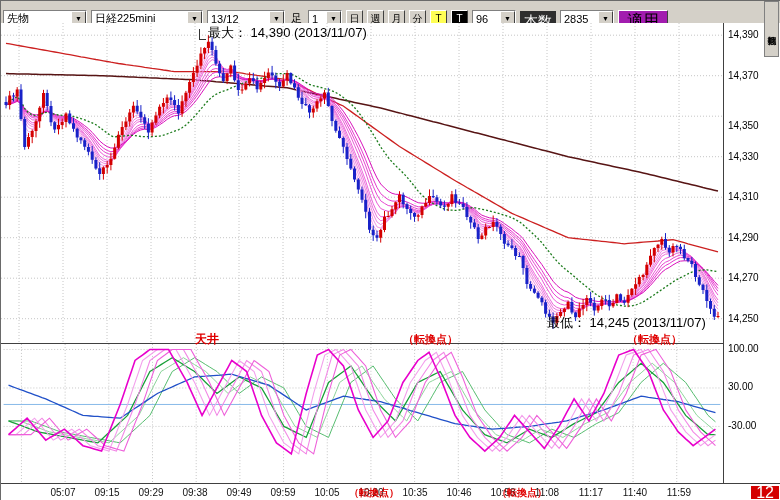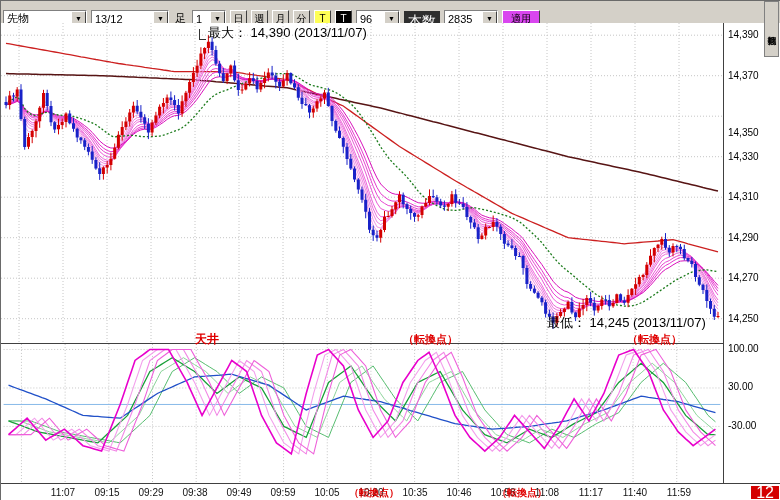--- a/index.html
+++ b/index.html
@@ -19,22 +19,22 @@
     align-items:center; justify-content:center; color:#000; }
   .w-market{width:84px} .w-symbol{width:112px} .w-month{width:78px}
   .w-int{width:34px} .w-param{width:44px} .w-bars{width:54px}
   .tlabel { font-size:11px; padding:0 2px; }
   .pbtn { width:17px; height:17px; background:#d4d0c8; border:1px solid;
     border-color:#fff #404040 #404040 #fff; font-size:10px; line-height:14px;
     text-align:center; font-family:inherit; cursor:default; }
   .pbtn.yellow { background:#ffff55; }
   .pbtn.black { background:#000; color:#fff; }
   .dark-label { background:#2e2e2e; color:#fff; font-size:14px; padding:2px 4px; height:16px; }
-  .apply { height:18px; padding:0 8px; background:#d946ef; border:1px solid;
-    border-color:#fff #404040 #404040 #fff; font-size:10px; font-family:inherit; }
+  .apply { height:18px; padding:0 8px; background:#a21caf; border:1px solid;
+    border-color:#fff #404040 #404040 #fff; font-size:16px; font-family:inherit; }
   .side-tab { position:absolute; right:0; top:0; width:15px; height:56px; z-index:9;
     background:#d4d0c8; border:1px solid #808080; writing-mode:vertical-rl;
     font-size:9px; text-align:center; color:#000; line-height:13px; }
 
   
   .chart-wrap { position:absolute; top:22px; left:0; width:780px; height:478px; background:#fff; }
   #price-svg { position:absolute; top:0; left:0; }
   #ind-svg { position:absolute; top:320px; left:0; border-top:1px solid #404040; }
   .v-sep { position:absolute; left:722px; top:0; height:460px; width:0; border-left:1px solid #404040; }
   .axis-label { position:absolute; left:727px; font-size:10px; color:#000; white-space:nowrap; }
@@ -49,20 +49,24 @@
   .bracket { position:absolute; width:7px; height:11px; border-left:1px solid #333; border-bottom:1px solid #333; }
 </style>
 </head>
 <body>
 
 <div id="app">
 
   <div class="toolbar">
     <div class="combo w-market">
       <span class="cv">先物</span>
+      <span class="arr">▼</span>
+    </div>
+    <div class="combo w-symbol">
+      <span class="cv">日経225mini</span>
       <span class="arr">▼</span>
     </div>
     <div class="combo w-month">
       <span class="cv">13/12</span>
       <span class="arr">▼</span>
     </div>
     <span class="tlabel">足</span>
     <div class="combo w-int">
       <span class="cv">1</span>
       <span class="arr">▼</span>
@@ -158,21 +162,21 @@
         <polyline points="5.0,41.5 8.7,42.9 12.5,44.3 16.2,45.7 20.0,47.0 23.7,48.4 27.5,49.8 31.2,51.2 35.0,52.6 38.7,54.0 42.5,55.3 46.2,57.0 50.0,58.7 53.7,60.3 57.5,62.0 61.2,63.6 65.0,65.3 68.7,67.0 72.5,68.6 76.2,70.3 79.9,71.9 83.7,72.2 87.4,72.5 91.2,72.8 94.9,73.0 98.7,73.3 102.4,73.6 106.2,73.9 109.9,74.2 113.7,74.4 117.4,74.7 121.2,72.2 124.9,69.7 128.7,67.2 132.4,64.7 136.2,62.3 139.9,59.8 143.7,57.3 147.4,54.8 151.1,52.3 154.9,49.8 158.6,48.1 162.4,46.5 166.1,44.8 169.9,43.2 173.6,41.5 177.4,39.8 181.1,38.2 184.9,36.5 188.6,34.9 192.4,33.2 196.1,32.9 199.9,32.6 203.6,32.4 207.4,32.1 211.1,31.8 214.9,31.5 218.6,31.3 222.3,31.0 226.1,30.7 229.8,30.4 233.6,31.5 237.3,32.6 241.1,33.8 244.8,34.9 248.6,36.0 252.3,37.1 256.1,38.2 259.8,39.3 263.6,40.4 267.3,41.5 271.1,44.0 274.8,46.5 278.6,49.0 282.3,51.5 286.1,54.0 289.8,56.4 293.5,58.9 297.3,61.4 301.0,63.9 304.8,66.4 308.5,65.0 312.3,63.6 316.0,62.3 319.8,60.9 323.5,59.5 327.3,58.1 331.0,56.7 334.8,55.3 338.5,54.0 342.3,52.6 346.0,53.1 349.8,53.7 353.5,54.2 357.3,54.8 361.0,55.3 364.7,55.9 368.5,56.4 372.2,57.0 376.0,57.5 379.7,58.1 383.5,59.2 387.2,60.3 391.0,61.4 394.7,62.5 398.5,63.6 402.2,64.7 406.0,65.8 409.7,67.0 413.5,68.1 417.2,69.2 421.0,70.3 424.7,71.4 428.5,72.5 432.2,73.6 435.9,74.7 439.7,75.8 443.4,76.9 447.2,78.0 450.9,79.1 454.7,80.2 458.4,80.8 462.2,81.3 465.9,81.9 469.7,82.5 473.4,83.0 477.2,83.6 480.9,84.1 484.7,84.7 488.4,85.2 492.2,85.8 495.9,85.5 499.7,85.2 503.4,84.9 507.1,84.7 510.9,84.4 514.6,84.1 518.4,83.8 522.1,83.6 525.9,83.3 529.6,83.0 533.4,82.5 537.1,81.9 540.9,81.3 544.6,80.8 548.4,80.2 552.1,79.7 555.9,79.1 559.6,78.6 563.4,78.0 567.1,77.5 570.9,76.4 574.6,75.3 578.3,74.2 582.1,73.0 585.8,71.9 589.6,70.8 593.3,69.7 597.1,68.6 600.8,67.5 604.6,66.4 608.3,65.0 612.1,63.6 615.8,62.3 619.6,60.9 623.3,59.5 627.1,58.1 630.8,56.7 634.6,55.3 638.3,54.0 642.1,52.6 645.8,53.1 649.5,53.7 653.3,54.2 657.0,54.8 660.8,55.3 664.5,55.9 668.3,56.4 672.0,57.0 675.8,57.5 679.5,58.1 683.3,59.2 687.0,60.3 690.8,61.4 694.5,62.5 698.3,63.6 702.0,64.7 705.8,65.8 709.5,67.0 713.3,68.1 717.0,69.2 " fill="none" stroke="#2050c8" stroke-width="1.3"></polyline>
         <polyline points="5.0,91.3 8.7,91.3 12.5,91.3 16.2,88.0 20.0,84.7 23.7,81.3 27.5,78.0 31.2,74.7 35.0,79.1 38.7,83.6 42.5,88.0 46.2,92.4 50.0,96.8 53.7,94.6 57.5,92.4 61.2,90.2 65.0,88.0 68.7,85.8 72.5,89.1 76.2,92.4 79.9,95.7 83.7,99.1 87.4,102.4 91.2,103.5 94.9,104.6 98.7,105.7 102.4,106.8 106.2,107.9 109.9,98.5 113.7,89.1 117.4,79.7 121.2,70.3 124.9,60.9 128.7,49.8 132.4,38.7 136.2,27.7 139.9,16.6 143.7,13.8 147.4,11.1 151.1,8.3 154.9,5.5 158.6,5.5 162.4,5.5 166.1,5.5 169.9,5.5 173.6,5.5 177.4,12.2 181.1,18.8 184.9,25.5 188.6,32.1 192.4,38.7 196.1,47.0 199.9,55.3 203.6,63.6 207.4,71.9 211.1,65.0 214.9,58.1 218.6,51.2 222.3,44.3 226.1,37.4 229.8,30.4 233.6,23.5 237.3,16.6 241.1,19.4 244.8,22.1 248.6,24.9 252.3,27.7 256.1,38.7 259.8,49.8 263.6,60.9 267.3,71.9 271.1,78.9 274.8,85.8 278.6,92.7 282.3,99.6 286.1,102.4 289.8,105.1 293.5,107.9 297.3,110.7 301.0,95.5 304.8,80.2 308.5,65.0 312.3,49.8 316.0,36.9 319.8,24.0 323.5,11.1 327.3,9.2 331.0,7.4 334.8,5.5 338.5,9.7 342.3,13.8 346.0,18.0 349.8,22.1 353.5,33.2 357.3,44.3 361.0,55.3 364.7,66.4 368.5,73.3 372.2,80.2 376.0,87.2 379.7,94.1 383.5,89.9 387.2,85.8 391.0,81.6 394.7,77.5 398.5,67.8 402.2,58.1 406.0,48.4 409.7,38.7 413.5,33.2 417.2,27.7 421.0,22.1 424.7,16.6 428.5,13.8 432.2,11.1 435.9,8.3 439.7,16.6 443.4,24.9 447.2,33.2 450.9,42.9 454.7,52.6 458.4,62.3 462.2,71.9 465.9,77.5 469.7,83.0 473.4,88.5 477.2,94.1 480.9,97.5 484.7,101.0 488.4,104.4 492.2,107.9 495.9,104.4 499.7,101.0 503.4,97.5 507.1,94.1 510.9,88.5 514.6,83.0 518.4,77.5 522.1,71.9 525.9,76.1 529.6,80.2 533.4,84.4 537.1,88.5 540.9,92.7 544.6,96.8 548.4,101.0 552.1,105.1 555.9,99.6 559.6,94.1 563.4,88.5 567.1,83.0 570.9,76.1 574.6,69.2 578.3,62.3 582.1,55.3 585.8,60.9 589.6,66.4 593.3,71.9 597.1,77.5 600.8,70.6 604.6,63.6 608.3,56.7 612.1,49.8 615.8,40.1 619.6,30.4 623.3,20.8 627.1,11.1 630.8,9.7 634.6,8.3 638.3,6.9 642.1,5.5 645.8,11.1 649.5,16.6 653.3,22.1 657.0,27.7 660.8,37.4 664.5,47.0 668.3,56.7 672.0,66.4 675.8,71.9 679.5,77.5 683.3,83.0 687.0,88.5 690.8,92.0 694.5,95.5 698.3,98.9 702.0,102.4 705.8,99.6 709.5,96.8 713.3,94.1 717.0,91.3 " fill="none" stroke="#f3a0ec" stroke-width="1.1"></polyline>
         <polyline points="5.0,91.3 8.7,91.3 12.5,91.3 16.2,91.3 20.0,91.3 23.7,88.0 27.5,84.7 31.2,81.3 35.0,78.0 38.7,74.7 42.5,79.1 46.2,83.6 50.0,88.0 53.7,92.4 57.5,96.8 61.2,94.6 65.0,92.4 68.7,90.2 72.5,88.0 76.2,85.8 79.9,89.1 83.7,92.4 87.4,95.7 91.2,99.1 94.9,102.4 98.7,103.5 102.4,104.6 106.2,105.7 109.9,106.8 113.7,107.9 117.4,98.5 121.2,89.1 124.9,79.7 128.7,70.3 132.4,60.9 136.2,49.8 139.9,38.7 143.7,27.7 147.4,16.6 151.1,13.8 154.9,11.1 158.6,8.3 162.4,5.5 166.1,5.5 169.9,5.5 173.6,5.5 177.4,5.5 181.1,5.5 184.9,12.2 188.6,18.8 192.4,25.5 196.1,32.1 199.9,38.7 203.6,47.0 207.4,55.3 211.1,63.6 214.9,71.9 218.6,65.0 222.3,58.1 226.1,51.2 229.8,44.3 233.6,37.4 237.3,30.4 241.1,23.5 244.8,16.6 248.6,19.4 252.3,22.1 256.1,24.9 259.8,27.7 263.6,38.7 267.3,49.8 271.1,60.9 274.8,71.9 278.6,78.9 282.3,85.8 286.1,92.7 289.8,99.6 293.5,102.4 297.3,105.1 301.0,107.9 304.8,110.7 308.5,95.5 312.3,80.2 316.0,65.0 319.8,49.8 323.5,36.9 327.3,24.0 331.0,11.1 334.8,9.2 338.5,7.4 342.3,5.5 346.0,9.7 349.8,13.8 353.5,18.0 357.3,22.1 361.0,33.2 364.7,44.3 368.5,55.3 372.2,66.4 376.0,73.3 379.7,80.2 383.5,87.2 387.2,94.1 391.0,89.9 394.7,85.8 398.5,81.6 402.2,77.5 406.0,67.8 409.7,58.1 413.5,48.4 417.2,38.7 421.0,33.2 424.7,27.7 428.5,22.1 432.2,16.6 435.9,13.8 439.7,11.1 443.4,8.3 447.2,16.6 450.9,24.9 454.7,33.2 458.4,42.9 462.2,52.6 465.9,62.3 469.7,71.9 473.4,77.5 477.2,83.0 480.9,88.5 484.7,94.1 488.4,97.5 492.2,101.0 495.9,104.4 499.7,107.9 503.4,104.4 507.1,101.0 510.9,97.5 514.6,94.1 518.4,88.5 522.1,83.0 525.9,77.5 529.6,71.9 533.4,76.1 537.1,80.2 540.9,84.4 544.6,88.5 548.4,92.7 552.1,96.8 555.9,101.0 559.6,105.1 563.4,99.6 567.1,94.1 570.9,88.5 574.6,83.0 578.3,76.1 582.1,69.2 585.8,62.3 589.6,55.3 593.3,60.9 597.1,66.4 600.8,71.9 604.6,77.5 608.3,70.6 612.1,63.6 615.8,56.7 619.6,49.8 623.3,40.1 627.1,30.4 630.8,20.8 634.6,11.1 638.3,9.7 642.1,8.3 645.8,6.9 649.5,5.5 653.3,11.1 657.0,16.6 660.8,22.1 664.5,27.7 668.3,37.4 672.0,47.0 675.8,56.7 679.5,66.4 683.3,71.9 687.0,77.5 690.8,83.0 694.5,88.5 698.3,92.0 702.0,95.5 705.8,98.9 709.5,102.4 713.3,99.6 717.0,96.8 " fill="none" stroke="#f288e6" stroke-width="1.1"></polyline>
         <polyline points="5.0,91.3 8.7,91.3 12.5,91.3 16.2,91.3 20.0,91.3 23.7,91.3 27.5,91.3 31.2,88.0 35.0,84.7 38.7,81.3 42.5,78.0 46.2,74.7 50.0,79.1 53.7,83.6 57.5,88.0 61.2,92.4 65.0,96.8 68.7,94.6 72.5,92.4 76.2,90.2 79.9,88.0 83.7,85.8 87.4,89.1 91.2,92.4 94.9,95.7 98.7,99.1 102.4,102.4 106.2,103.5 109.9,104.6 113.7,105.7 117.4,106.8 121.2,107.9 124.9,98.5 128.7,89.1 132.4,79.7 136.2,70.3 139.9,60.9 143.7,49.8 147.4,38.7 151.1,27.7 154.9,16.6 158.6,13.8 162.4,11.1 166.1,8.3 169.9,5.5 173.6,5.5 177.4,5.5 181.1,5.5 184.9,5.5 188.6,5.5 192.4,12.2 196.1,18.8 199.9,25.5 203.6,32.1 207.4,38.7 211.1,47.0 214.9,55.3 218.6,63.6 222.3,71.9 226.1,65.0 229.8,58.1 233.6,51.2 237.3,44.3 241.1,37.4 244.8,30.4 248.6,23.5 252.3,16.6 256.1,19.4 259.8,22.1 263.6,24.9 267.3,27.7 271.1,38.7 274.8,49.8 278.6,60.9 282.3,71.9 286.1,78.9 289.8,85.8 293.5,92.7 297.3,99.6 301.0,102.4 304.8,105.1 308.5,107.9 312.3,110.7 316.0,95.5 319.8,80.2 323.5,65.0 327.3,49.8 331.0,36.9 334.8,24.0 338.5,11.1 342.3,9.2 346.0,7.4 349.8,5.5 353.5,9.7 357.3,13.8 361.0,18.0 364.7,22.1 368.5,33.2 372.2,44.3 376.0,55.3 379.7,66.4 383.5,73.3 387.2,80.2 391.0,87.2 394.7,94.1 398.5,89.9 402.2,85.8 406.0,81.6 409.7,77.5 413.5,67.8 417.2,58.1 421.0,48.4 424.7,38.7 428.5,33.2 432.2,27.7 435.9,22.1 439.7,16.6 443.4,13.8 447.2,11.1 450.9,8.3 454.7,16.6 458.4,24.9 462.2,33.2 465.9,42.9 469.7,52.6 473.4,62.3 477.2,71.9 480.9,77.5 484.7,83.0 488.4,88.5 492.2,94.1 495.9,97.5 499.7,101.0 503.4,104.4 507.1,107.9 510.9,104.4 514.6,101.0 518.4,97.5 522.1,94.1 525.9,88.5 529.6,83.0 533.4,77.5 537.1,71.9 540.9,76.1 544.6,80.2 548.4,84.4 552.1,88.5 555.9,92.7 559.6,96.8 563.4,101.0 567.1,105.1 570.9,99.6 574.6,94.1 578.3,88.5 582.1,83.0 585.8,76.1 589.6,69.2 593.3,62.3 597.1,55.3 600.8,60.9 604.6,66.4 608.3,71.9 612.1,77.5 615.8,70.6 619.6,63.6 623.3,56.7 627.1,49.8 630.8,40.1 634.6,30.4 638.3,20.8 642.1,11.1 645.8,9.7 649.5,8.3 653.3,6.9 657.0,5.5 660.8,11.1 664.5,16.6 668.3,22.1 672.0,27.7 675.8,37.4 679.5,47.0 683.3,56.7 687.0,66.4 690.8,71.9 694.5,77.5 698.3,83.0 702.0,88.5 705.8,92.0 709.5,95.5 713.3,98.9 717.0,102.4 " fill="none" stroke="#ee60da" stroke-width="1.1"></polyline>
         <polyline points="5.0,91.3 8.7,88.0 12.5,84.7 16.2,81.3 20.0,78.0 23.7,74.7 27.5,79.1 31.2,83.6 35.0,88.0 38.7,92.4 42.5,96.8 46.2,94.6 50.0,92.4 53.7,90.2 57.5,88.0 61.2,85.8 65.0,89.1 68.7,92.4 72.5,95.7 76.2,99.1 79.9,102.4 83.7,103.5 87.4,104.6 91.2,105.7 94.9,106.8 98.7,107.9 102.4,98.5 106.2,89.1 109.9,79.7 113.7,70.3 117.4,60.9 121.2,49.8 124.9,38.7 128.7,27.7 132.4,16.6 136.2,13.8 139.9,11.1 143.7,8.3 147.4,5.5 151.1,5.5 154.9,5.5 158.6,5.5 162.4,5.5 166.1,5.5 169.9,12.2 173.6,18.8 177.4,25.5 181.1,32.1 184.9,38.7 188.6,47.0 192.4,55.3 196.1,63.6 199.9,71.9 203.6,65.0 207.4,58.1 211.1,51.2 214.9,44.3 218.6,37.4 222.3,30.4 226.1,23.5 229.8,16.6 233.6,19.4 237.3,22.1 241.1,24.9 244.8,27.7 248.6,38.7 252.3,49.8 256.1,60.9 259.8,71.9 263.6,78.9 267.3,85.8 271.1,92.7 274.8,99.6 278.6,102.4 282.3,105.1 286.1,107.9 289.8,110.7 293.5,95.5 297.3,80.2 301.0,65.0 304.8,49.8 308.5,36.9 312.3,24.0 316.0,11.1 319.8,9.2 323.5,7.4 327.3,5.5 331.0,9.7 334.8,13.8 338.5,18.0 342.3,22.1 346.0,33.2 349.8,44.3 353.5,55.3 357.3,66.4 361.0,73.3 364.7,80.2 368.5,87.2 372.2,94.1 376.0,89.9 379.7,85.8 383.5,81.6 387.2,77.5 391.0,67.8 394.7,58.1 398.5,48.4 402.2,38.7 406.0,33.2 409.7,27.7 413.5,22.1 417.2,16.6 421.0,13.8 424.7,11.1 428.5,8.3 432.2,16.6 435.9,24.9 439.7,33.2 443.4,42.9 447.2,52.6 450.9,62.3 454.7,71.9 458.4,77.5 462.2,83.0 465.9,88.5 469.7,94.1 473.4,97.5 477.2,101.0 480.9,104.4 484.7,107.9 488.4,104.4 492.2,101.0 495.9,97.5 499.7,94.1 503.4,88.5 507.1,83.0 510.9,77.5 514.6,71.9 518.4,76.1 522.1,80.2 525.9,84.4 529.6,88.5 533.4,92.7 537.1,96.8 540.9,101.0 544.6,105.1 548.4,99.6 552.1,94.1 555.9,88.5 559.6,83.0 563.4,76.1 567.1,69.2 570.9,62.3 574.6,55.3 578.3,60.9 582.1,66.4 585.8,71.9 589.6,77.5 593.3,70.6 597.1,63.6 600.8,56.7 604.6,49.8 608.3,40.1 612.1,30.4 615.8,20.8 619.6,11.1 623.3,9.7 627.1,8.3 630.8,6.9 634.6,5.5 638.3,11.1 642.1,16.6 645.8,22.1 649.5,27.7 653.3,37.4 657.0,47.0 660.8,56.7 664.5,66.4 668.3,71.9 672.0,77.5 675.8,83.0 679.5,88.5 683.3,92.0 687.0,95.5 690.8,98.9 694.5,102.4 698.3,99.6 702.0,96.8 705.8,94.1 709.5,91.3 713.3,88.5 717.0,85.8 " fill="none" stroke="#e800cc" stroke-width="1.6"></polyline>
       </svg>
     <div class="v-sep"></div>
     <div id="price-axis">
         <div class="axis-label" style="top: 6px;">14,390</div>
         <div class="axis-label" style="top: 47px;">14,370</div>
-        <div class="axis-label" style="top: 104px;">14,350</div>
+        <div class="axis-label" style="top: 97px;">14,350</div>
         <div class="axis-label" style="top: 128px;">14,330</div>
         <div class="axis-label" style="top: 168px;">14,310</div>
         <div class="axis-label" style="top: 209px;">14,290</div>
         <div class="axis-label" style="top: 249px;">14,270</div>
         <div class="axis-label" style="top: 290px;">14,250</div>
       </div>
     <div id="ind-axis">
         <div class="axis-label" style="top: 320px;">100.00</div>
         <div class="axis-label" style="top: 358px;">30.00</div>
         <div class="axis-label" style="top: 397px;">-30.00</div>
@@ -181,21 +185,21 @@
         <div class="ann" style="left: 207px; top: 1px;">最大： 14,390 (2013/11/07)</div>
         <div class="bracket" style="left: 198px; top: 6px;"></div>
         <div class="ann" style="left: 546px; top: 291px;">最低： 14,245 (2013/11/07)</div>
         <div class="ann-red big" style="left: 194px; top: 308px;">天井</div>
         <div class="ann-red" style="left: 402px; top: 309px;">（転換点）</div>
         <div class="ann-red" style="left: 626px; top: 309px;">（転換点）</div>
       </div>
     <div class="time-axis">
       <div id="time-labels">
           <div class="time-label" style="left: 18px; margin-top: 31px;">09:00</div>
-          <div class="time-label" style="left: 62px;">11:07</div>
+          <div class="time-label" style="left: 62px;">05:07</div>
           <div class="time-label" style="left: 106px;">09:15</div>
           <div class="time-label" style="left: 150px;">09:29</div>
           <div class="time-label" style="left: 194px;">09:38</div>
           <div class="time-label" style="left: 238px;">09:49</div>
           <div class="time-label" style="left: 282px;">09:59</div>
           <div class="time-label" style="left: 326px;">10:05</div>
           <div class="time-label" style="left: 370px;">10:20</div>
           <div class="time-label" style="left: 414px;">10:35</div>
           <div class="time-label" style="left: 458px;">10:46</div>
           <div class="time-label" style="left: 502px;">10:58</div>

